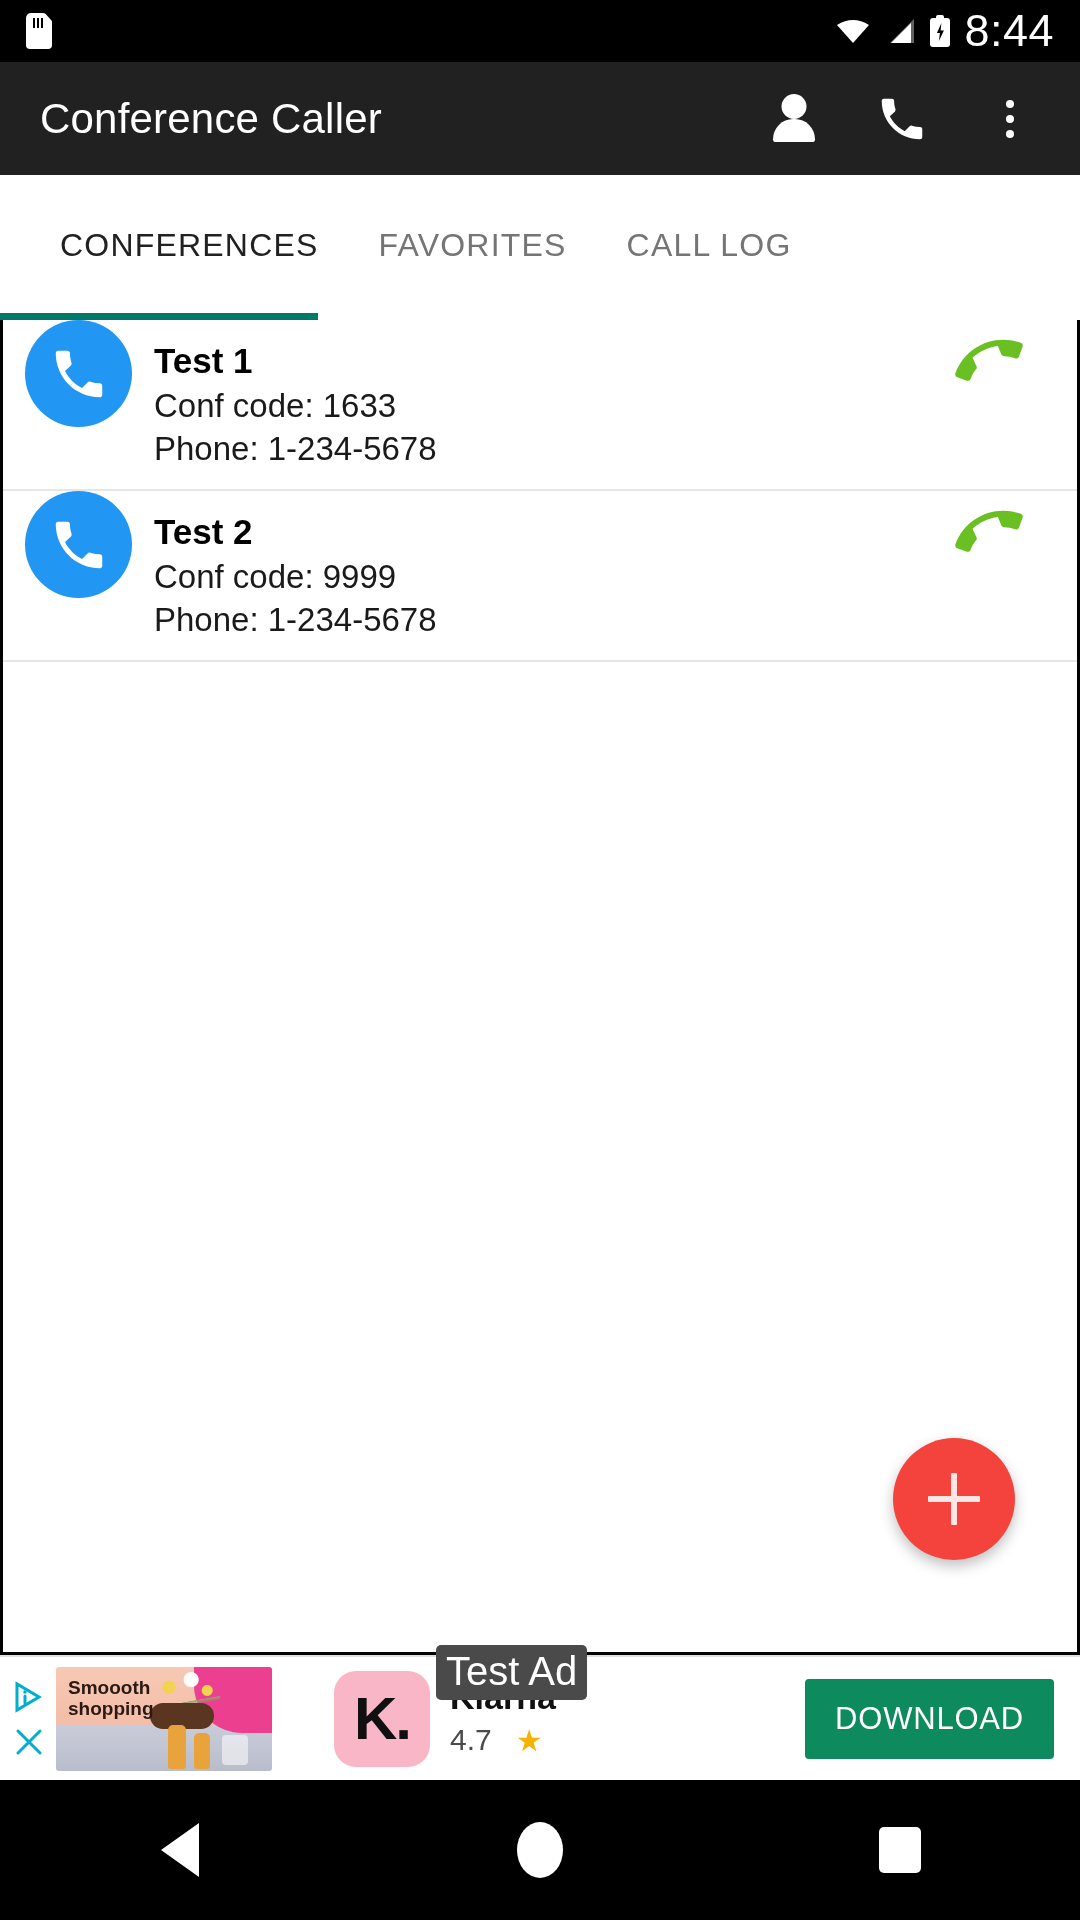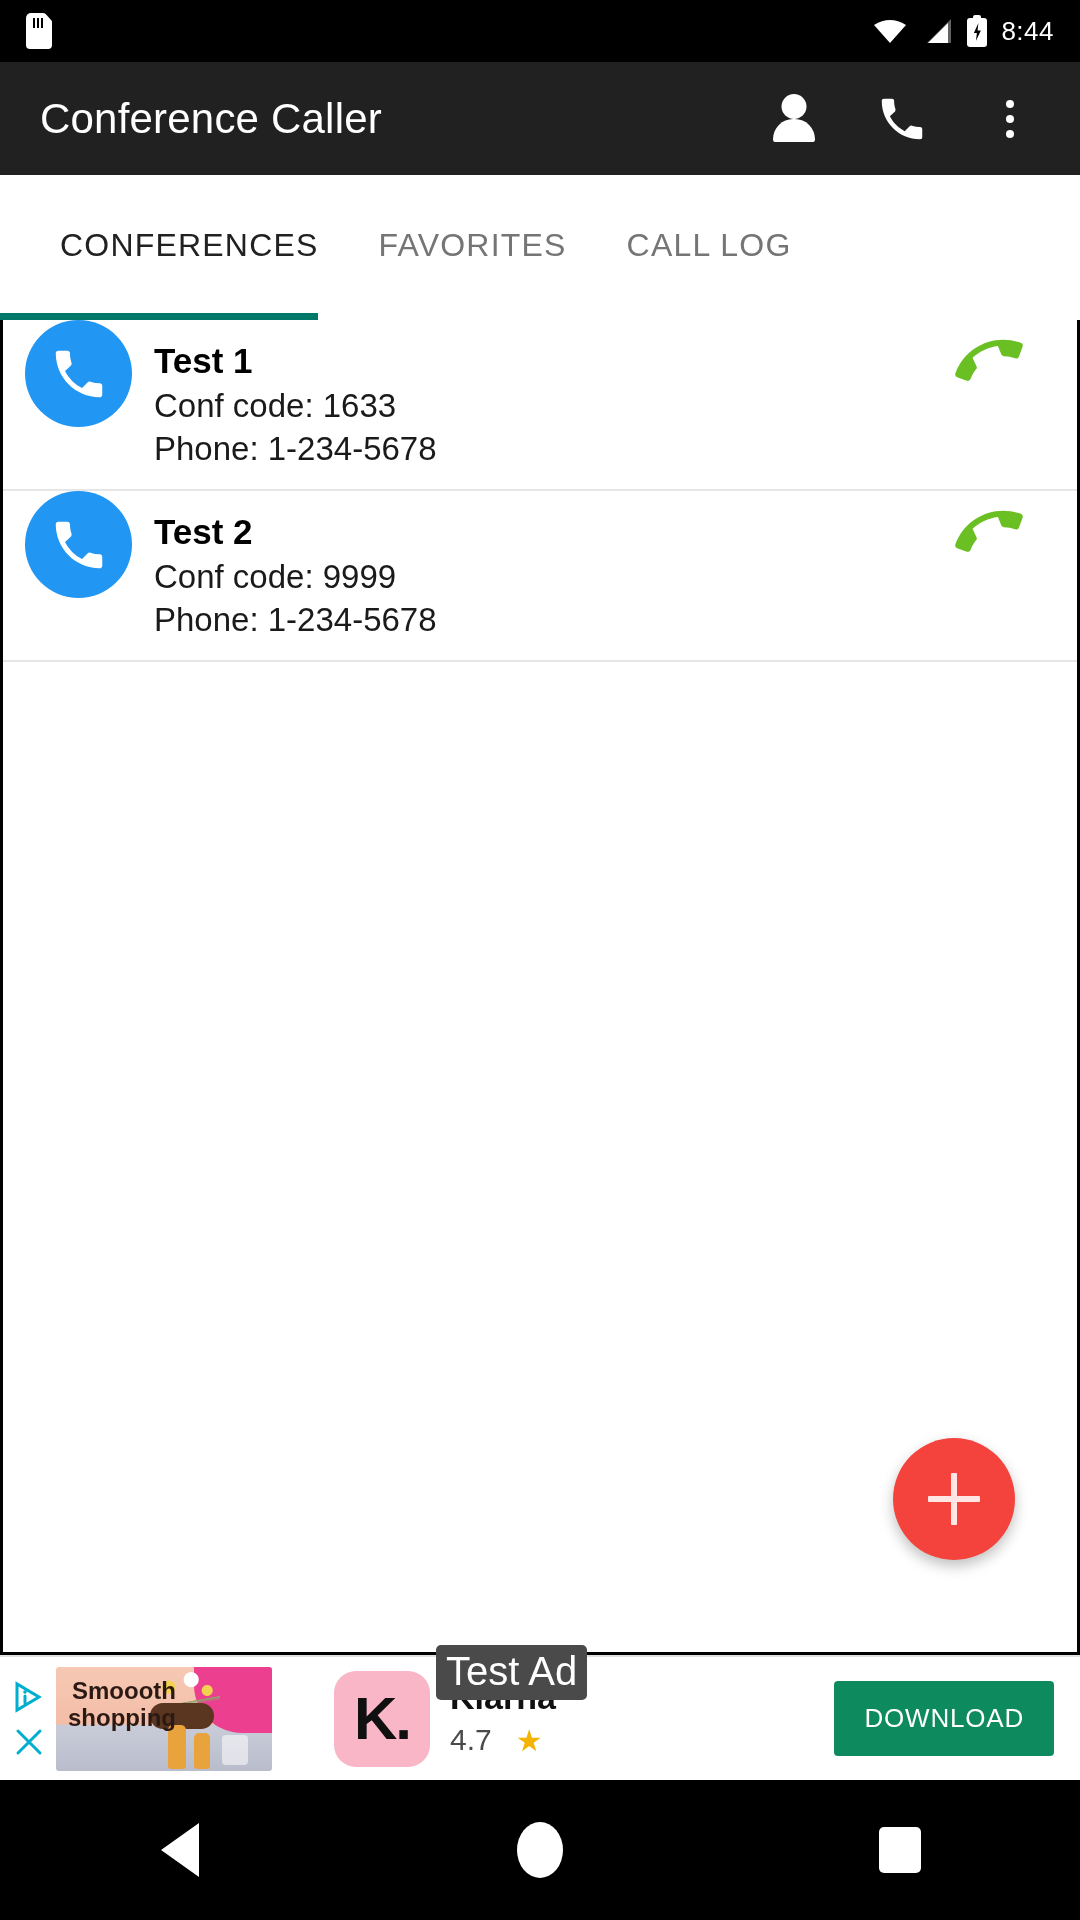--- a/index.html
+++ b/index.html
@@ -36,21 +36,21 @@
   }
   .batt-icon .cap {
     position:absolute; left:6px; top:0; width:8px; height:4px;
     background:#fff; border-radius:2px 2px 0 0;
   }
   .batt-icon .bolt {
     position:absolute; left:5px; top:8px; width:10px; height:18px;
     background:#000;
     clip-path: polygon(60% 0, 15% 55%, 45% 55%, 35% 100%, 85% 42%, 52% 42%);
   }
-  .clock { font-size:26px; letter-spacing:0.5px; font-weight:400; }
+  .clock { font-size:45px; letter-spacing:0.5px; font-weight:400; }
 
   
   .appbar {
     position:absolute; top:62px; left:0; width:1080px; height:113px;
     background:#212121; display:flex; align-items:center; padding:0 40px;
   }
   .app-title { color:#ffffff; font-size:42px; font-weight:400; letter-spacing:0.2px; }
   .appbar-actions { margin-left:auto; display:flex; align-items:center; gap:48px; }
   .ab-icon { width:60px; height:60px; display:flex; align-items:center; justify-content:center; }
   .person-icon { position:relative; width:44px; height:50px; }
@@ -129,22 +129,22 @@
     justify-content:center; gap:14px; margin-left:6px;
   }
   .ad-choices svg { width:32px; height:32px; display:block; }
   .ad-close svg { width:30px; height:30px; display:block; }
   .ad-image {
     width:216px; height:104px; flex:0 0 auto; margin-left:4px;
     border-radius:3px; overflow:hidden; position:relative;
     background:linear-gradient(180deg,#f6c9b4 0%,#f4bda8 55%,#c9ccd8 56%,#b9bccb 100%);
   }
   .ad-image .ad-copy {
-    position:absolute; left:12px; top:10px; font-size:24px; line-height:1.15;
-    font-weight:bold; color:#2b1a14;text-align:right;
+    position:absolute; left:12px; top:10px; font-size:19px; line-height:1.15;
+    font-weight:bold; color:#2b1a14;
   }
   .ad-image .flowers {
     position:absolute; right:52px; top:4px; width:64px; height:54px;
     background:
       radial-gradient(circle at 20% 30%, #f2d24e 0 6px, transparent 7px),
       radial-gradient(circle at 55% 16%, #ffffff 0 7px, transparent 8px),
       radial-gradient(circle at 80% 36%, #f2d24e 0 5px, transparent 6px),
       linear-gradient(170deg, transparent 55%, #8fa36a 56%, transparent 62%);
   }
   .ad-image .pinksleeve {
@@ -177,21 +177,21 @@
   .ad-title { font-size:34px; font-weight:bold; color:#111; line-height:1.1; }
   .ad-badge {
     position:absolute; left:-14px; top:-34px;
     background:#4a4a4a; color:#ffffff; font-size:40px;
     padding:4px 10px 6px 10px; border-radius:5px; white-space:nowrap;
   }
   .ad-rating { margin-top:6px; font-size:30px; color:#4a4a4a; display:flex; align-items:center; gap:24px; }
   .ad-rating .star { color:#F5B301; font-size:30px; }
   .ad-cta {
     margin-left:auto; margin-right:26px;
-    background:#0E8A5F; color:#ffffff; font-size:26px; letter-spacing:0.8px;
+    background:#0E8A5F; color:#ffffff; font-size:31px; letter-spacing:0.8px;
     padding:22px 30px; border-radius:4px; white-space:nowrap;
   }
 
   
   .navbar {
     position:absolute; bottom:0; left:0; width:1080px; height:140px;
     background:#000000; display:flex; align-items:center; justify-content:space-around;
   }
   .nav-btn { width:120px; height:120px; display:flex; align-items:center; justify-content:center; }
   .nav-back {

